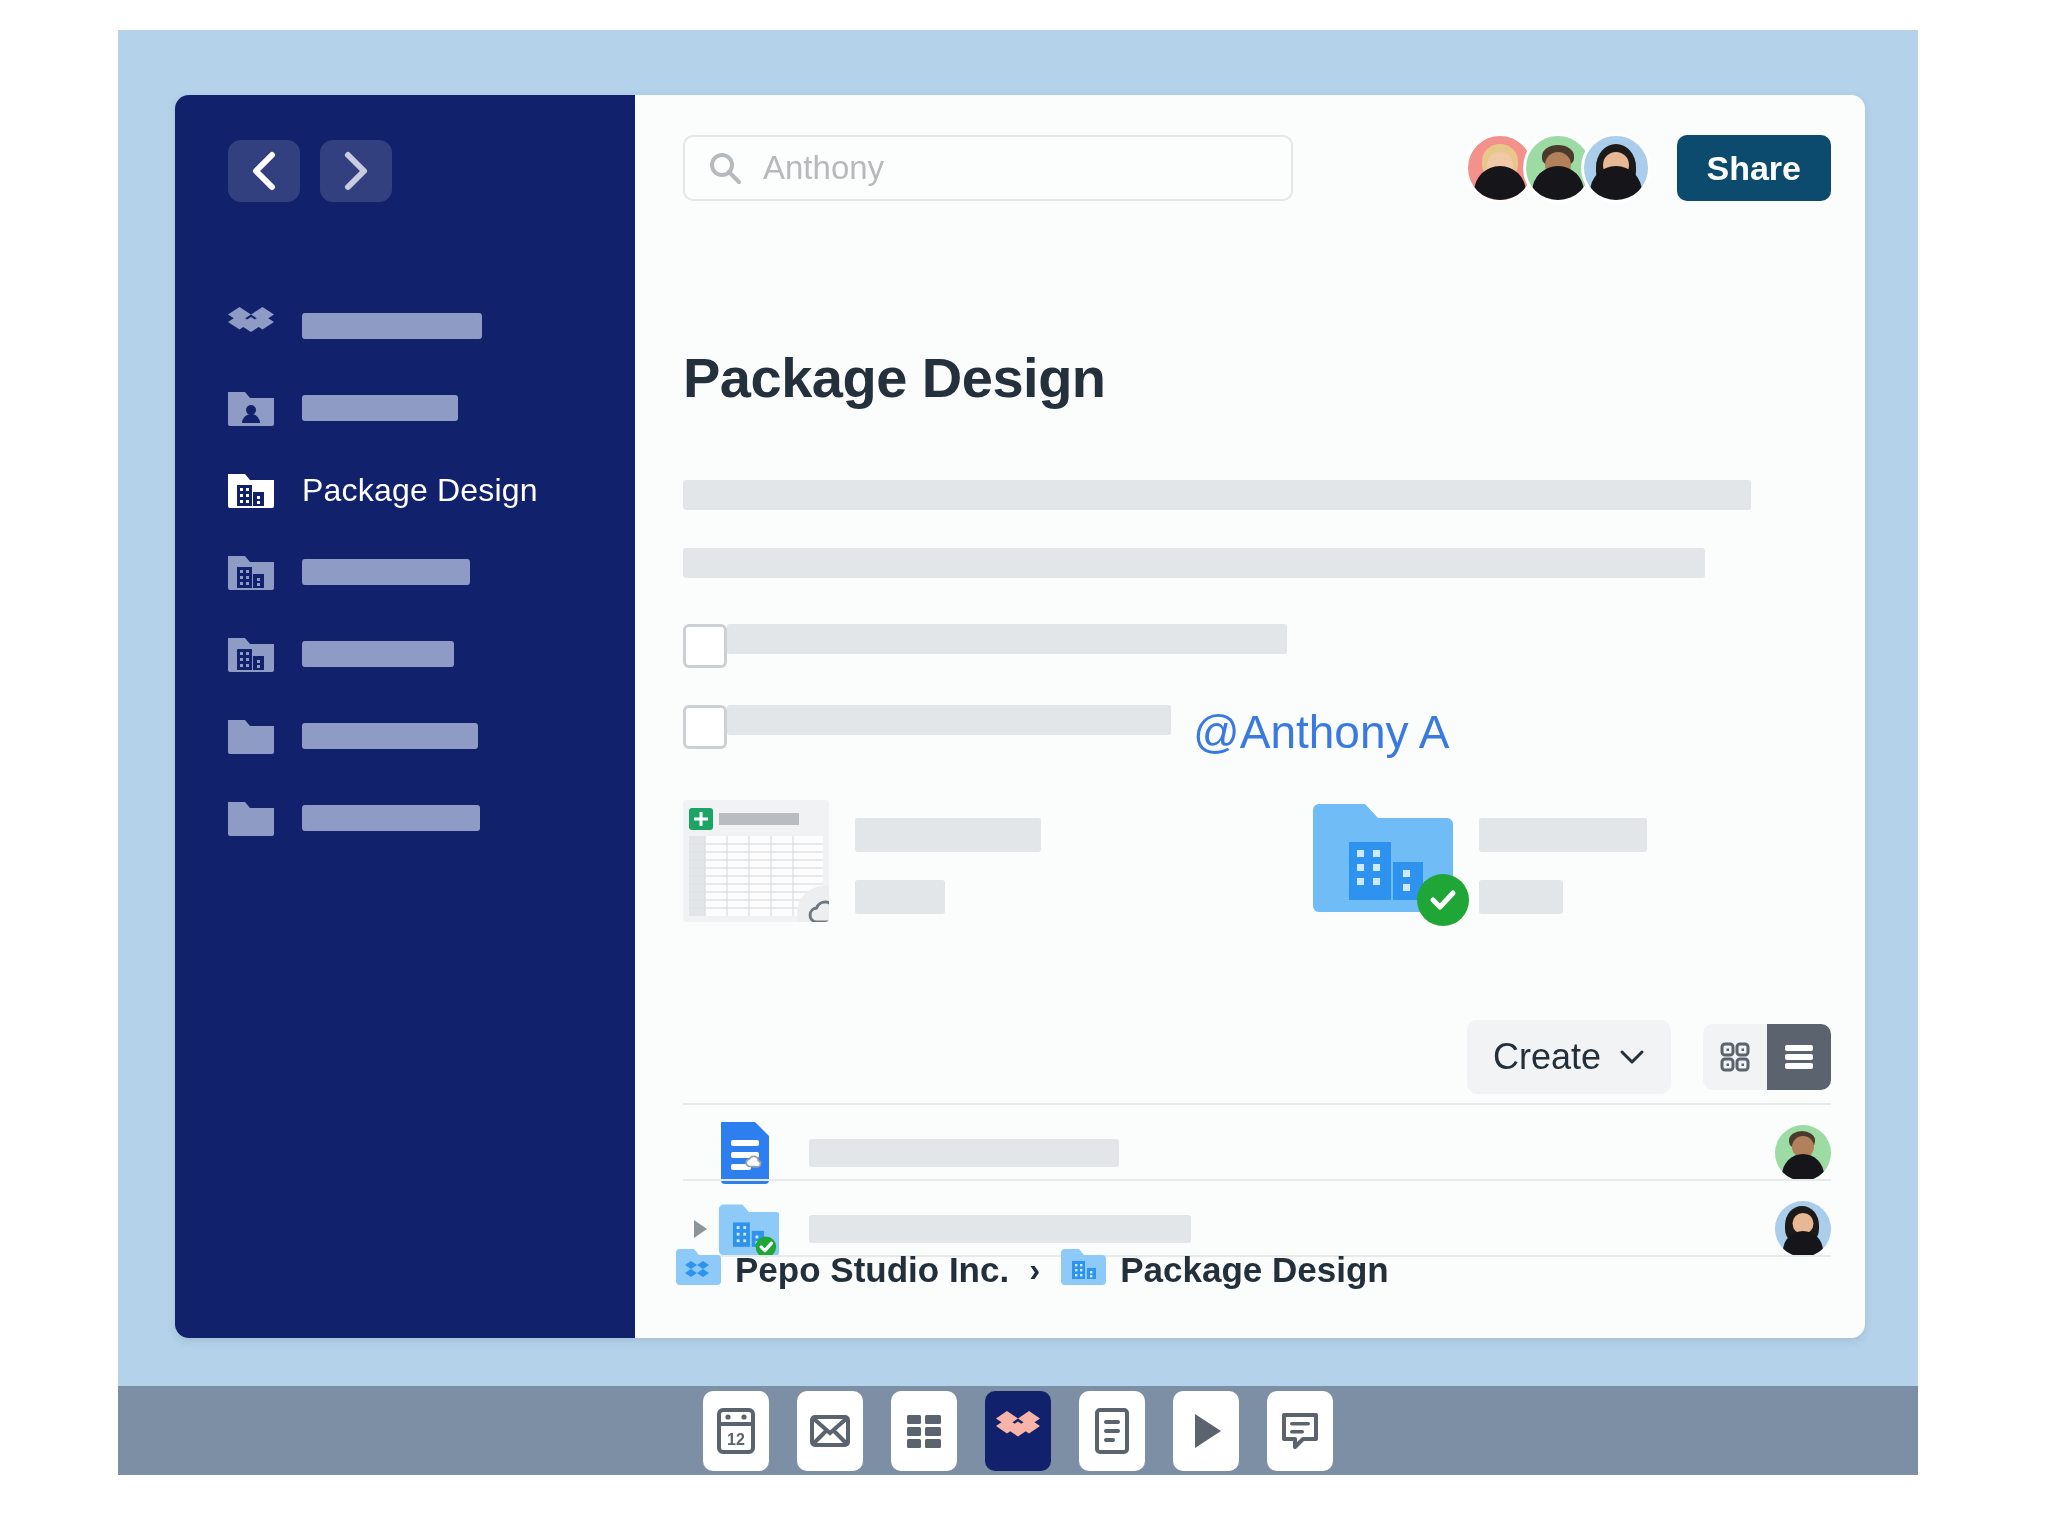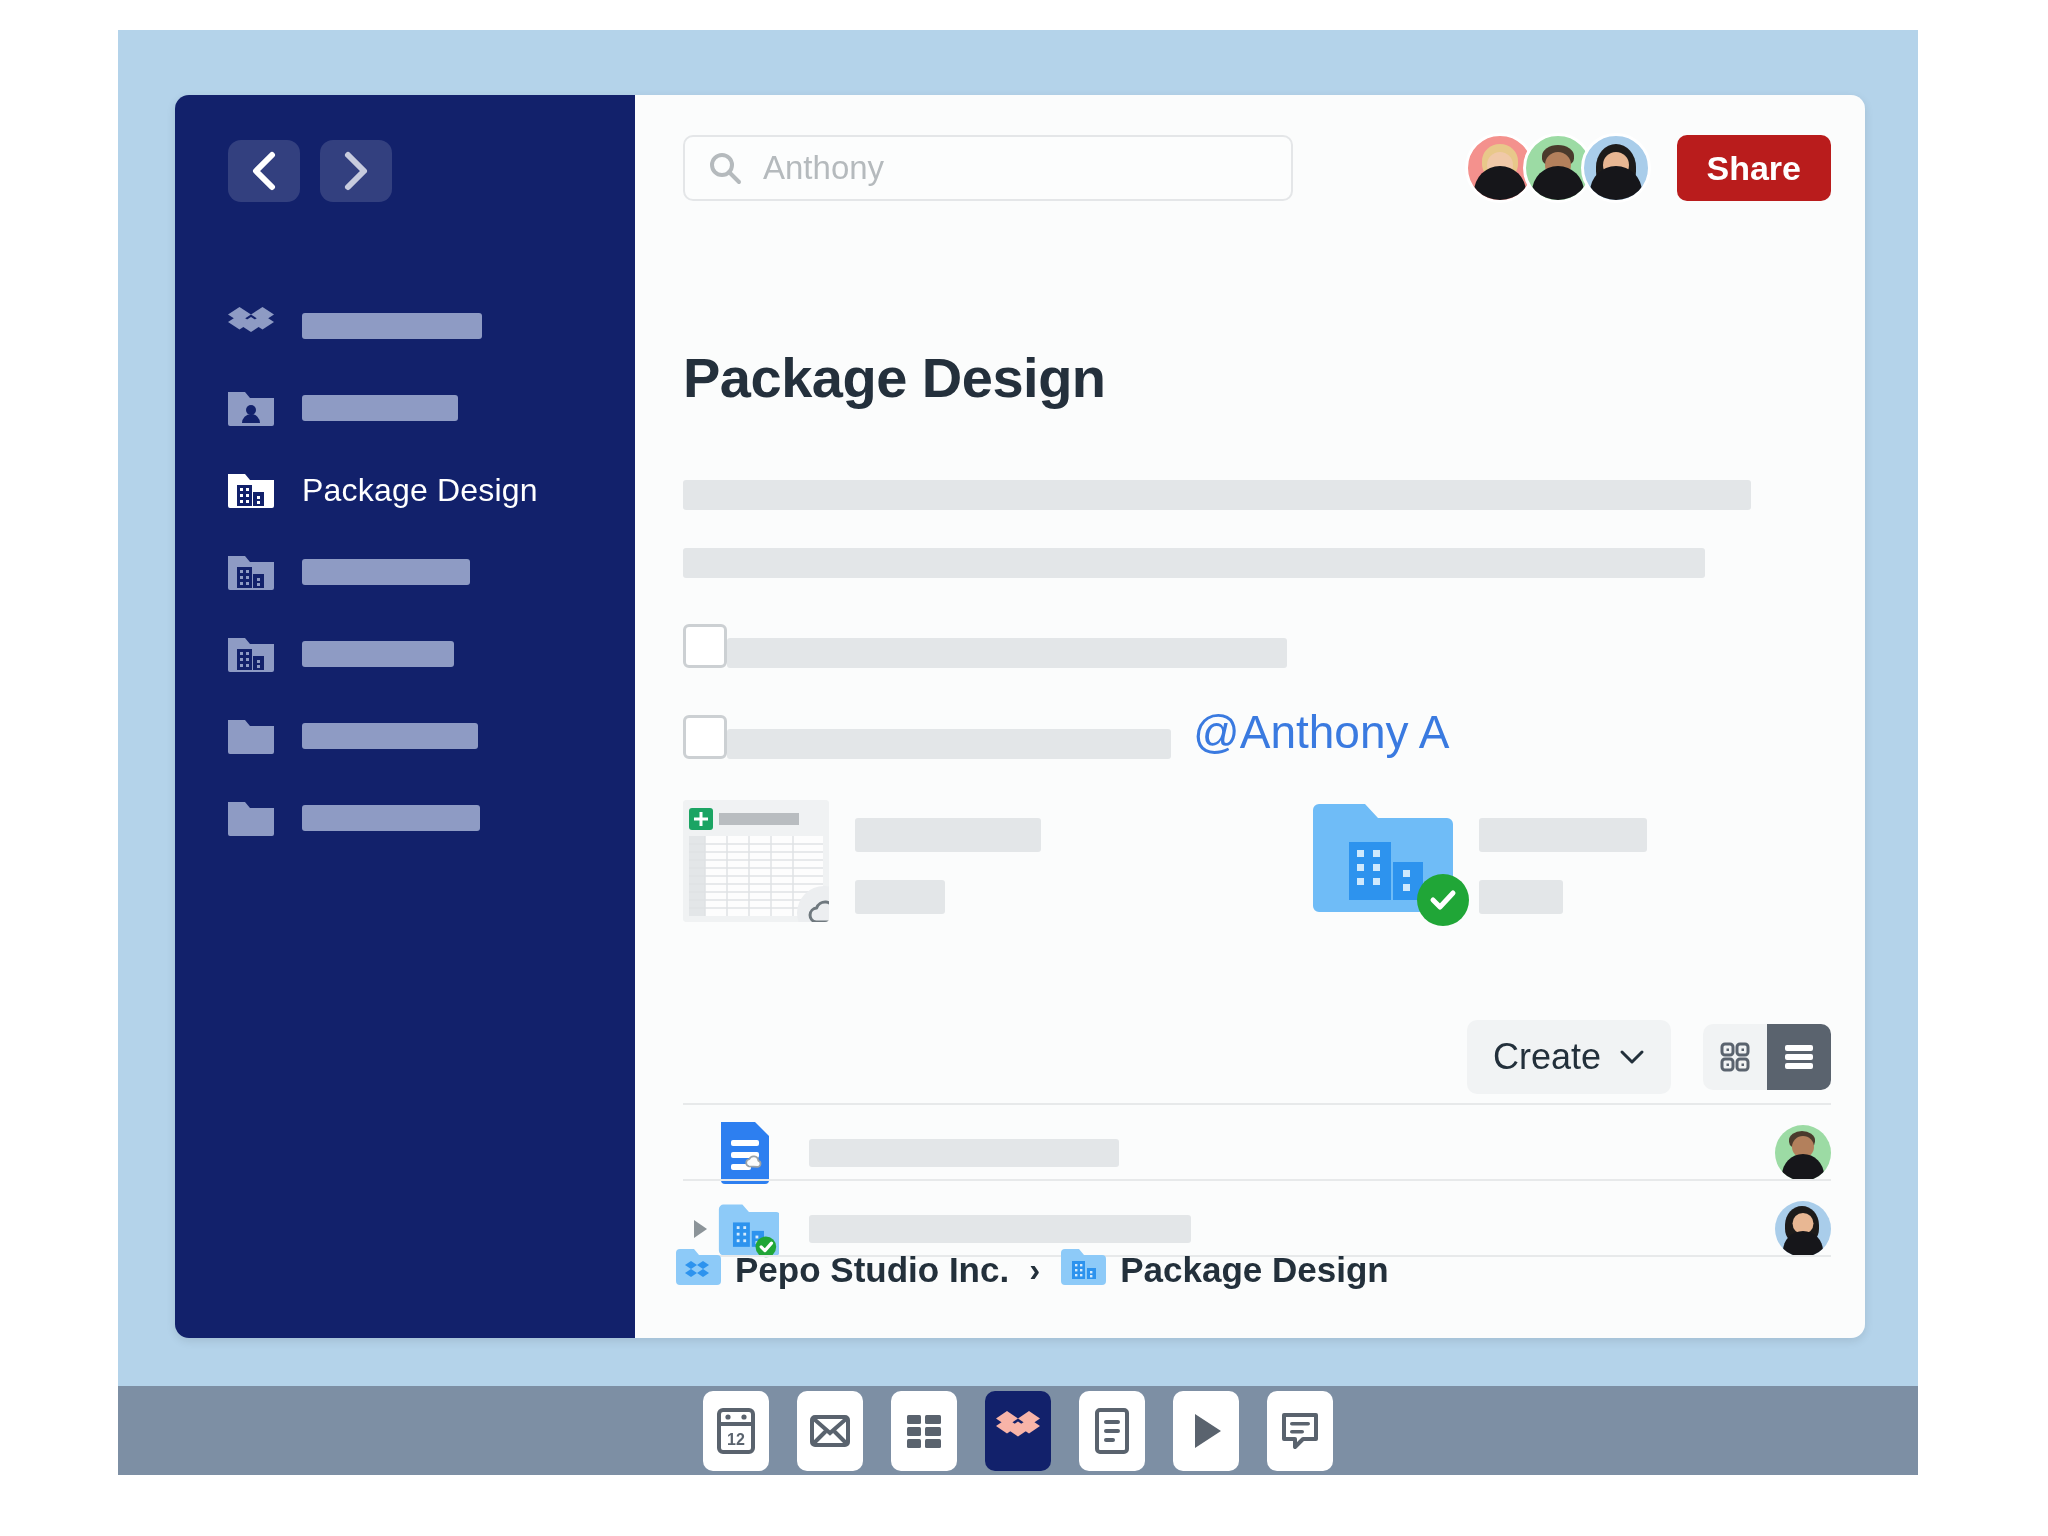--- a/index.html
+++ b/index.html
@@ -125,21 +125,21 @@
     overflow: hidden;
     box-sizing: border-box;
   }
   .avatar:first-child { margin-left: 0; }
   .av-head { position:absolute; width: 26px; height: 26px; border-radius:50%; left:50%; top: 16px; transform: translateX(-50%); }
   .av-body { position:absolute; width: 52px; height: 34px; border-radius: 26px 26px 0 0; left:50%; bottom:0; transform: translateX(-50%); background:#16161a; }
   .av-hair { position:absolute; border-radius: 50% 50% 40% 40%; }
 
   .share-btn {
     margin-left: 26px;
-    background: #b91c1c;
+    background: #0c4a6e;
     color: #ffffff;
     font-size: 34px;
     font-weight: bold;
     border-radius: 10px;
     padding: 16px 30px;
     line-height: 1;
     border: none;
     cursor: pointer;
     font-family: "Liberation Sans", sans-serif;
   }
@@ -151,21 +151,21 @@
     font-weight: bold;
     color: #24303c;
     letter-spacing: -0.5px;
   }
 
   .skeleton { background: #e3e6e8; border-radius: 3px; }
 
   .ph-line-1 { position:absolute; left:48px; top:385px; width: 1068px; height: 30px; }
   .ph-line-2 { position:absolute; left:48px; top:453px; width: 1022px; height: 30px; }
 
-  .check-row { position: absolute; display: flex; align-items: flex-end; }
+  .check-row { position: absolute; display: flex; align-items: flex-start; }
   .checkbox {
     width: 44px; height: 44px;
     border: 3px solid #ccd0d3;
     border-radius: 6px;
     background: #ffffff;
     box-sizing: border-box;
   }
   .cr1 { left: 48px; top: 529px; }
   .cr2 { left: 48px; top: 610px; }
   .mention { color: #3a7ae0; font-size: 46px; margin-left: 22px; white-space: nowrap; }

